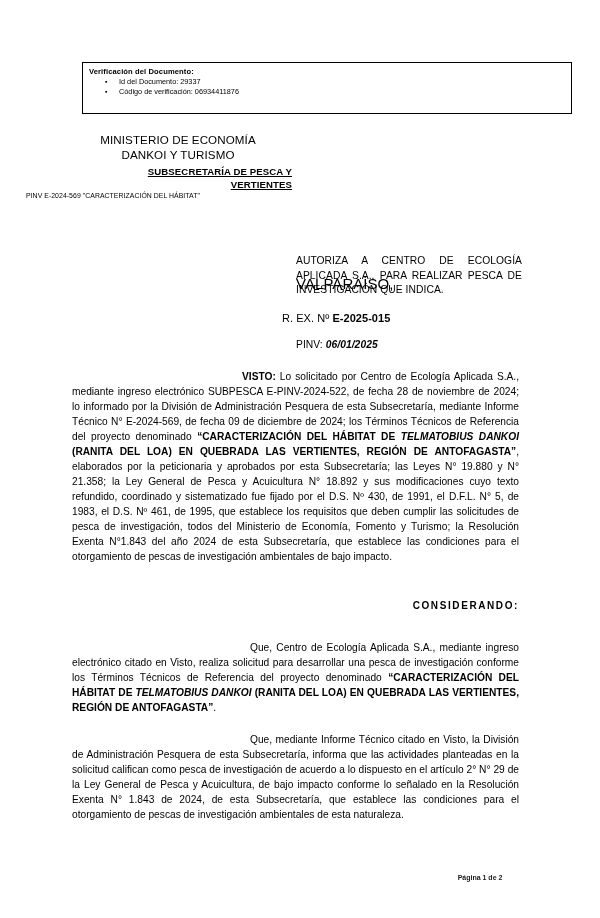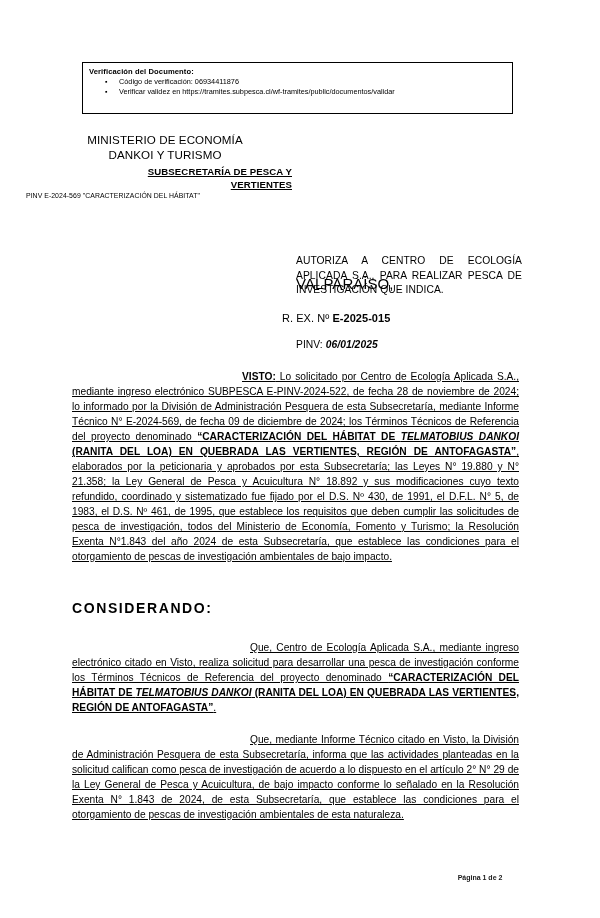--- a/index.html
+++ b/index.html
@@ -22,21 +22,21 @@
     width: 600px;
     height: 918px;
     background: #ffffff;
   }
 
   
   .verif-box {
     position: absolute;
     left: 82px;
     top: 62px;
-    width: 431px;
+    width: 490px;
     height: 52px;
     border: 1.6px solid #000;
     box-sizing: border-box;
     overflow: hidden;
     background: #fff;
   }
   .verif-title {
     font-size: 7.6px;
     font-weight: bold;
     letter-spacing: .1px;
@@ -60,21 +60,21 @@
     position: absolute;
     left: 22px;
     top: 0px;
     font-size: 7px;
     line-height: 1.18;
   }
 
   
   .ministry {
     position: absolute;
-    left: 40px;
+    left: 53px;
     top: 132px;
     width: 250px;
     text-align: center;
     font-size: 11.6px;
     line-height: 1.32;
     letter-spacing: .1px;
   }
   .subsec {
     position: absolute;
     left: 42px;
@@ -137,35 +137,34 @@
 
   
   .body-text {
     position: absolute;
     left: 72px;
     width: 447px;
     font-size: 10.2px;
     line-height: 1.47;
     text-align: justify;
     letter-spacing: 0px;
-    text-decoration: underline;
   }
   .p-visto   { top: 370px; }
   .p-c1      { top: 641px; }
   .p-c2      { top: 733px; }
   b.bold { font-weight: bold; }
   i.ital { font-style: italic; font-weight: bold; }
 
   .considerando {
     position: absolute;
     left: 72px;
     width: 447px;
     top: 600px;
-    text-align: left;
-    font-size: 14px;
+    text-align: right;
+    font-size: 10px;
     font-weight: bold;
     letter-spacing: 1.6px;
   }
 
   .lead-space { display: inline-block; width: 170px; }
   .lead-space-sm { display: inline-block; width: 178px; }
 
   
   .footer {
     position: absolute;
@@ -183,25 +182,25 @@
 </head>
 <body>
 
 <div class="page">
 
   <div class="verif-box">
     <div class="verif-title">Verificación del Documento:</div>
     <ul class="verif-list">
       <li>
         <span class="bullet">▪</span>
-        <span>Código de verificación: 06934411876</span>
+        <span>Id del Documento: 29337</span>
       </li>
       <li>
         <span class="bullet">▪</span>
-        <span>Verificar validez en https://tramites.subpesca.cl/wf-tramites/public/documentos/validar</span>
+        <span>Código de verificación: 06934411876</span>
       </li>
     </ul>
   </div>
 
   <div class="ministry">
     <div>MINISTERIO DE ECONOMÍA</div>
     <div>DANKOI Y TURISMO</div>
   </div>
 
   <div class="subsec">

